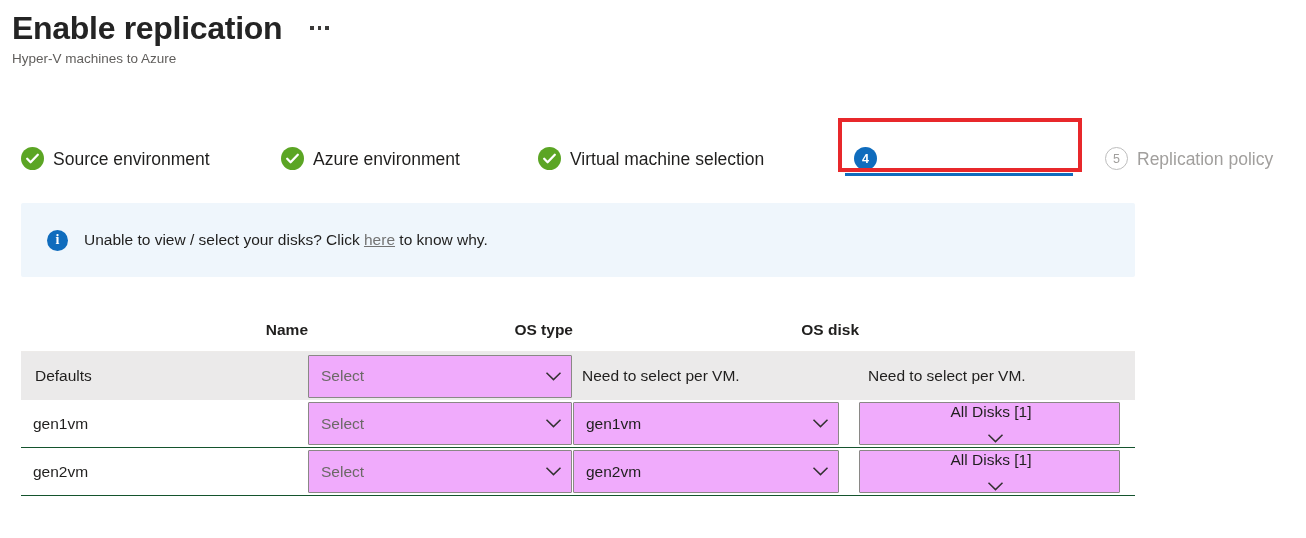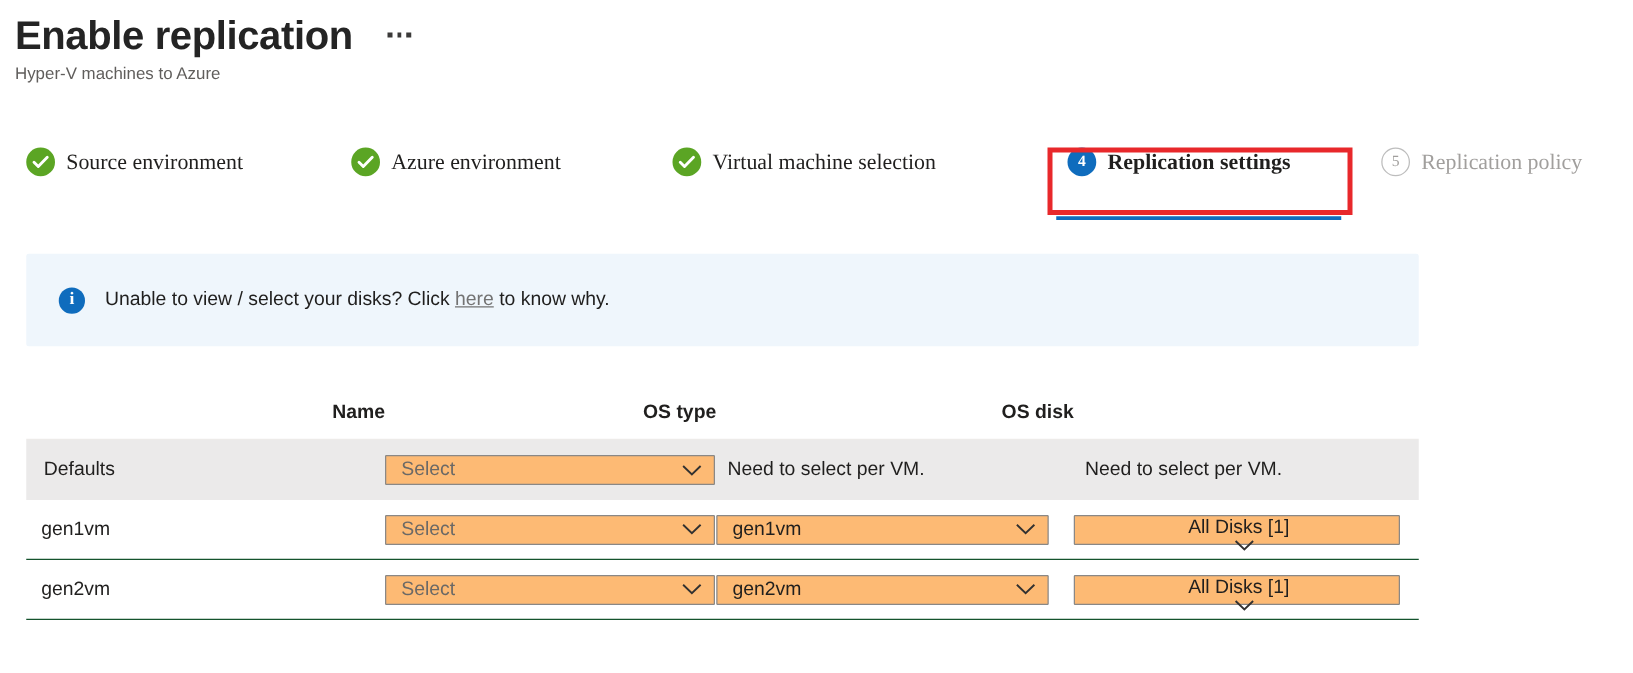--- a/index.html
+++ b/index.html
@@ -63,26 +63,25 @@
     left: 0;
     top: 118px;
     width: 1306px;
     height: 56px;
   }
   .step {
     position: absolute;
     top: 0;
     height: 52px;
     display: flex;
-    align-items: flex-start;
+    align-items: flex-end;
     gap: 9px;
     padding: 0 9px;
     cursor: pointer;
     white-space: nowrap;
-    font-family: Liberation Serif, serif;
   }
   .step-label {
     font-size: 17.5px;
     line-height: 22px;
     color: #201f1e;
   }
   .step.active .step-label {
     font-weight: 600;
   }
   .step.disabled .step-label {
@@ -225,23 +224,23 @@
   .tbl-head .c-ostype { padding-left: 9px; }
   .tbl-head .c-osdisk { padding-left: 9px; }
   .tbl-head .c-disks  { padding-left: 9px; }
 
   .defaults .c-name { padding-left: 14px; }
 
   .plain-text { padding-left: 9px; }
 
   
   .dd {
-    height: 24px;
+    height: 43px;
     border: 1px solid #8a8886;
-    background: #fdba74;
+    background: #f0abfc;
     display: flex;
     align-items: center;
     justify-content: space-between;
     padding: 0 9px 0 12px;
     font-size: 15.5px;
     color: #201f1e;
     cursor: pointer;
     border-radius: 1px;
   }
   .dd.placeholder { color: #6b6966; }
@@ -293,21 +292,20 @@
     <span class="badge-check">
       <svg width="23" height="23" viewBox="0 0 23 23">
           <path d="M6.2 11.8 l3.4 3.4 l7.2 -7.4" fill="none" stroke="#ffffff" stroke-width="2.3" stroke-linecap="round" stroke-linejoin="round"></path>
         </svg>
     </span>
     <span class="step-label">Virtual machine selection</span>
   </div>
 
   <div class="step active" style="left:845px;">
     <span class="badge-num">4</span>
-    <span class="step-label">Replication settings</span>
   </div>
 
   <div class="step disabled" style="left:1096px;">
     <span class="badge-num pending">5</span>
     <span class="step-label">Replication policy</span>
   </div>
 </div>
 
 <div class="active-underline"></div>
 <div class="red-highlight"></div>

